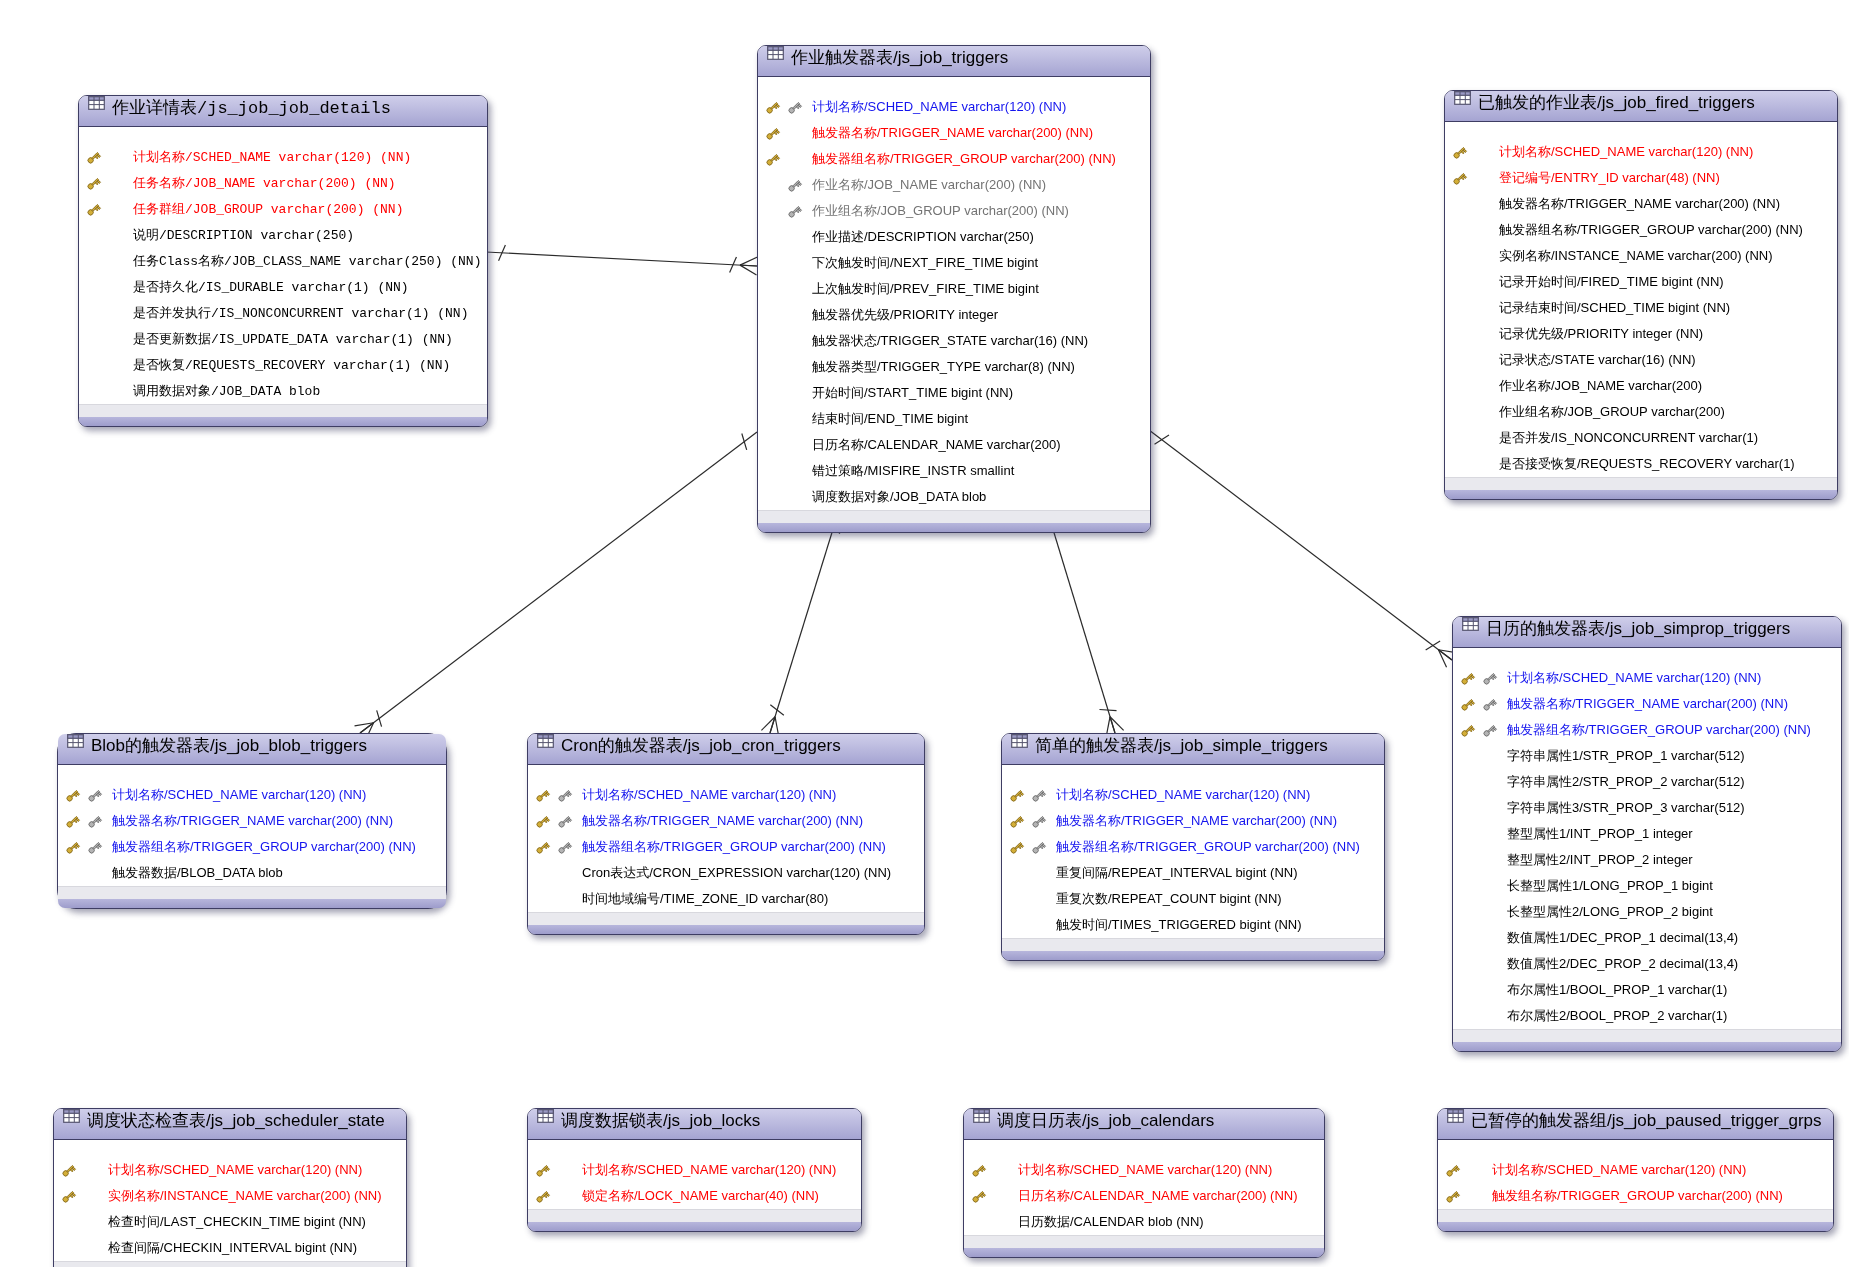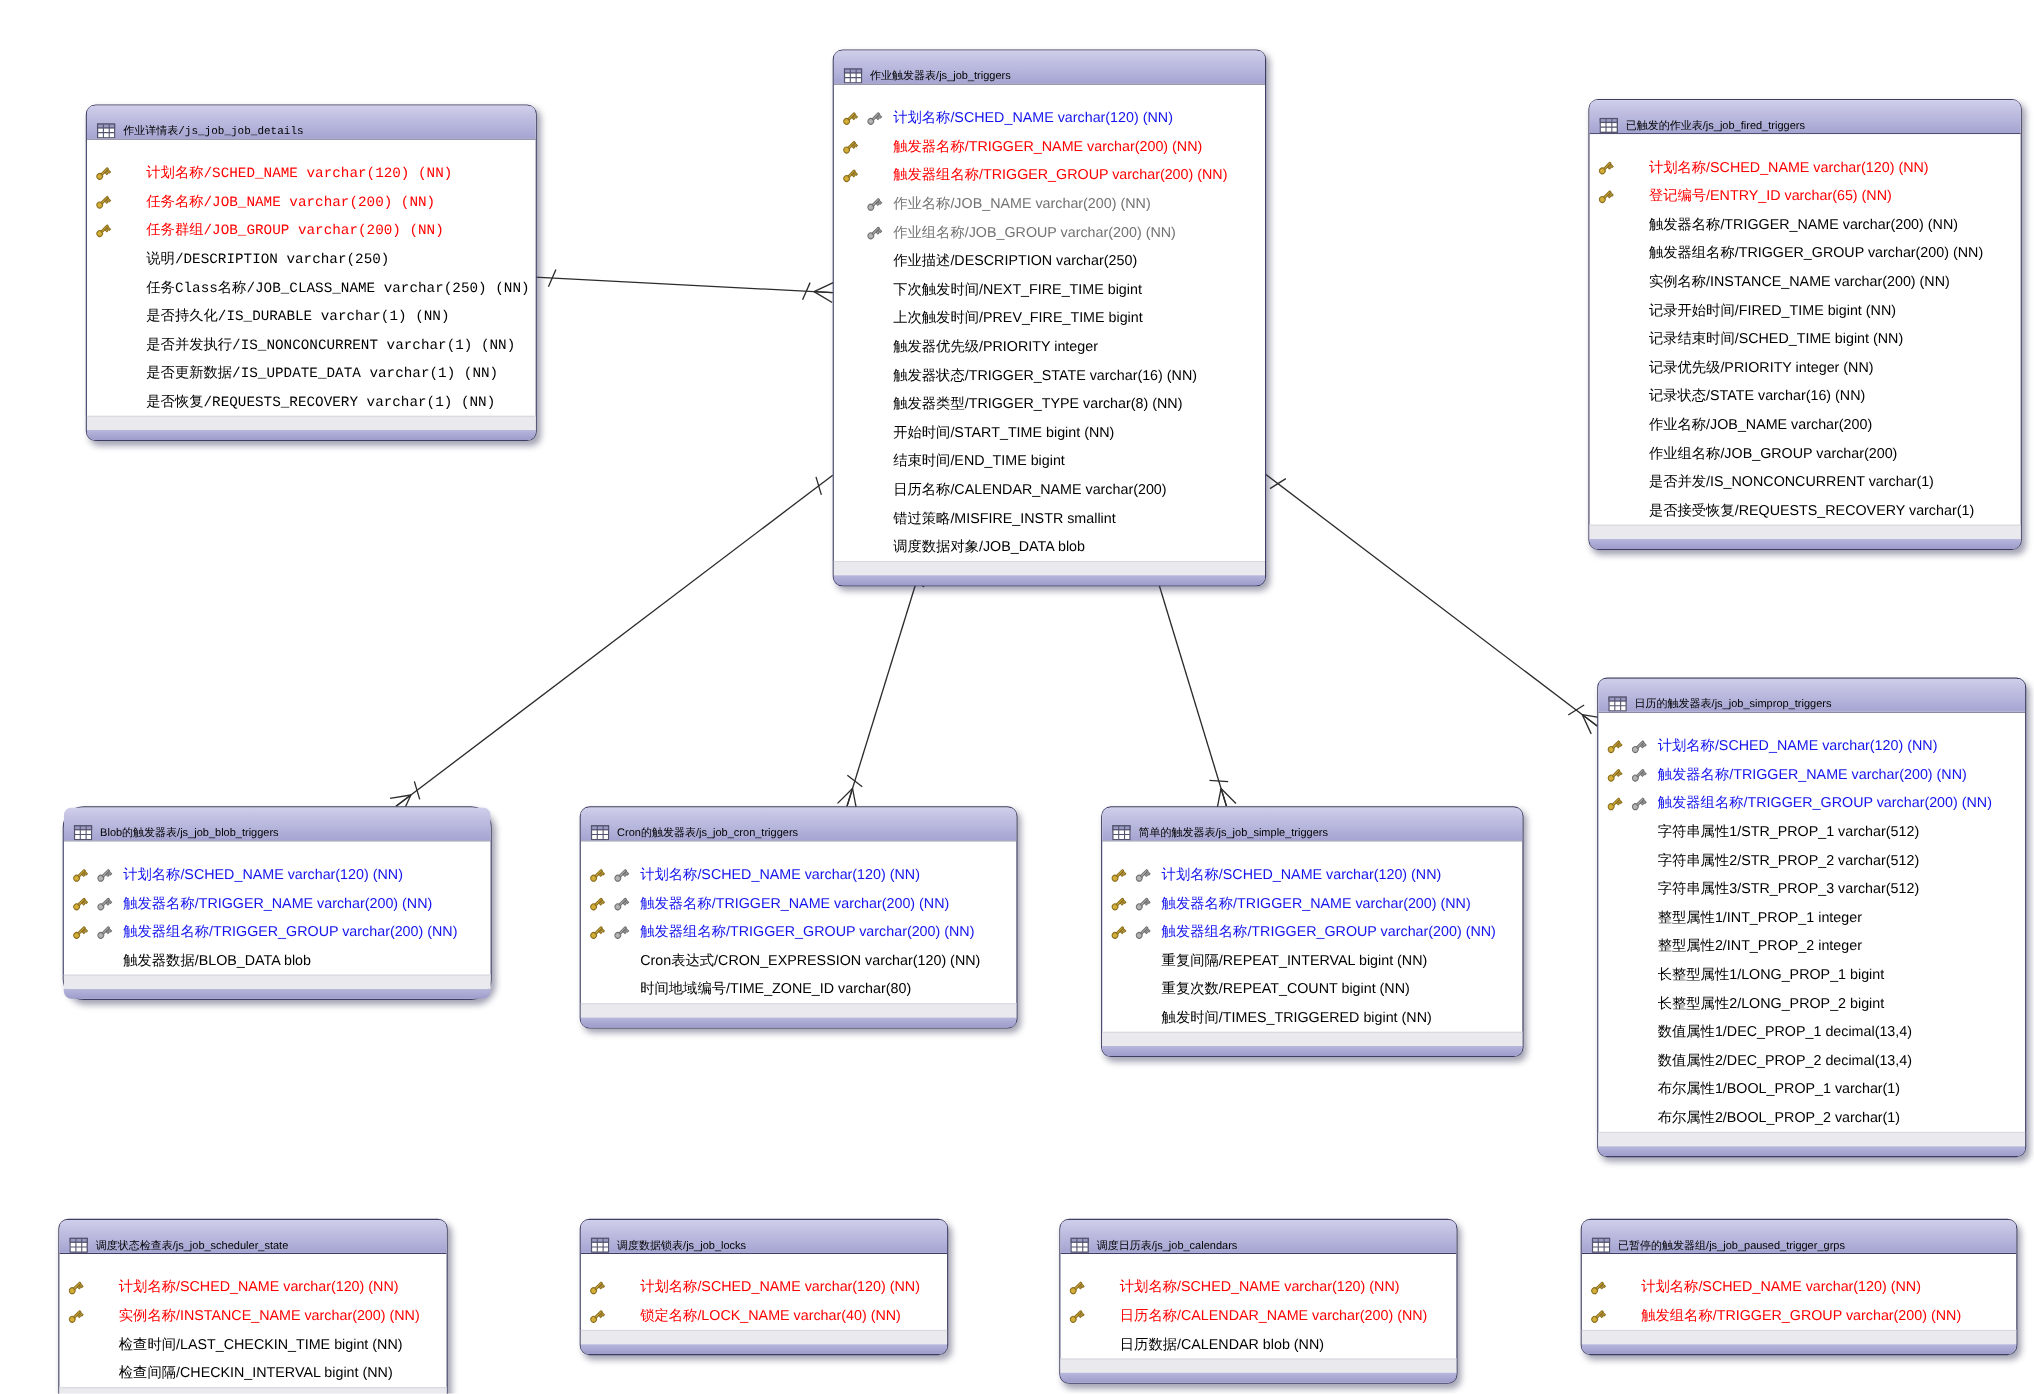--- a/index.html
+++ b/index.html
@@ -1,23 +1,23 @@
 <!DOCTYPE html>
 <html><head>
 <meta charset="utf-8">
 <style>
   html,body{margin:0;padding:0;background:#fff;}
   #canvas{position:relative;width:1849px;height:1267px;background:#ffffff;overflow:hidden;
           font-family:"Liberation Sans","DejaVu Sans",sans-serif;}
   #rel-layer{position:absolute;left:0;top:0;width:100%;height:100%;z-index:1;}
   .er-table{position:absolute;z-index:2;background:#ffffff;border:1.5px solid #3e3d63;
             border-radius:9px;box-shadow:3px 4px 6px rgba(55,55,90,.45);}
-  .t-header{height:30px;display:flex;align-items:flex-end;gap:7px;padding:0 9px;
+  .t-header{height:30px;display:flex;align-items:flex-start;gap:7px;padding:0 9px;
             background:linear-gradient(#cfceea,#a5a4d2);border-bottom:1.5px solid #3e3d63;
-            border-radius:7px 7px 0 0;font-size:10px;color:#000;white-space:nowrap;overflow:hidden;}
+            border-radius:7px 7px 0 0;font-size:17px;color:#000;white-space:nowrap;overflow:hidden;}
   .t-body{padding-top:17px;}
   .t-row{height:26px;display:flex;align-items:center;padding:0 6px;white-space:nowrap;font-size:13px;}
   .k-slot{width:22px;flex:0 0 22px;display:flex;align-items:center;justify-content:flex-start;}
   .f-label{margin-left:4px;letter-spacing:0;}
   .c-pk{color:#ff0000;} .c-pkfk{color:#1414ee;} .c-fk{color:#737373;} .c-normal{color:#000000;}
   .t-stripe{height:12px;background:#e9e9ee;border-top:1px solid #d8d8de;}
   .t-bottom{height:9px;background:linear-gradient(#b7b6dc,#9d9ccb);border-radius:0 0 7px 7px;}
 </style>
 </head>
 <body>
@@ -132,20 +132,25 @@
         <div class="t-row">
           <span class="k-slot"></span>
           <span class="k-slot"></span>
           <span class="f-label c-normal">是否更新数据/IS_UPDATE_DATA varchar(1) (NN)</span>
         </div>
         <div class="t-row">
           <span class="k-slot"></span>
           <span class="k-slot"></span>
           <span class="f-label c-normal">是否恢复/REQUESTS_RECOVERY varchar(1) (NN)</span>
         </div>
+        <div class="t-row">
+          <span class="k-slot"></span>
+          <span class="k-slot"></span>
+          <span class="f-label c-normal">调用数据对象/JOB_DATA blob</span>
+        </div>
       </div>
       <div class="t-stripe"></div>
       <div class="t-bottom"></div>
     </div>
     <div class="er-table" style="left: 757px; top: 45px; width: 392px;">
       <div class="t-header">
         <svg width="17" height="14" viewBox="0 0 17 14">
     <rect x="0.7" y="0.7" width="15.6" height="12.6" fill="#ffffff" stroke="#55546f" stroke-width="1.2"></rect>
     <rect x="0.7" y="0.7" width="15.6" height="3.6" fill="#9a99c4" stroke="#55546f" stroke-width="1.2"></rect>
     <line x1="6" y1="1" x2="6" y2="13" stroke="#55546f" stroke-width="1"></line>
@@ -324,21 +329,21 @@
             <svg width="17" height="17" viewBox="0 0 20 20">
     <g transform="rotate(-45 10 10)" stroke="#8a6d1f" stroke-width="1.1" fill="#d4af37">
       <circle cx="5.2" cy="10" r="3.1"></circle>
       <rect x="8" y="9" width="9.5" height="2.1" rx="0.5"></rect>
       <rect x="12" y="11" width="1.8" height="3"></rect>
       <rect x="15" y="11" width="1.8" height="3.8"></rect>
     </g>
             </svg>
           </span>
           <span class="k-slot"></span>
-          <span class="f-label c-pk">登记编号/ENTRY_ID varchar(65) (NN)</span>
+          <span class="f-label c-pk">登记编号/ENTRY_ID varchar(48) (NN)</span>
         </div>
         <div class="t-row">
           <span class="k-slot"></span>
           <span class="k-slot"></span>
           <span class="f-label c-normal">触发器名称/TRIGGER_NAME varchar(200) (NN)</span>
         </div>
         <div class="t-row">
           <span class="k-slot"></span>
           <span class="k-slot"></span>
           <span class="f-label c-normal">触发器组名称/TRIGGER_GROUP varchar(200) (NN)</span>

